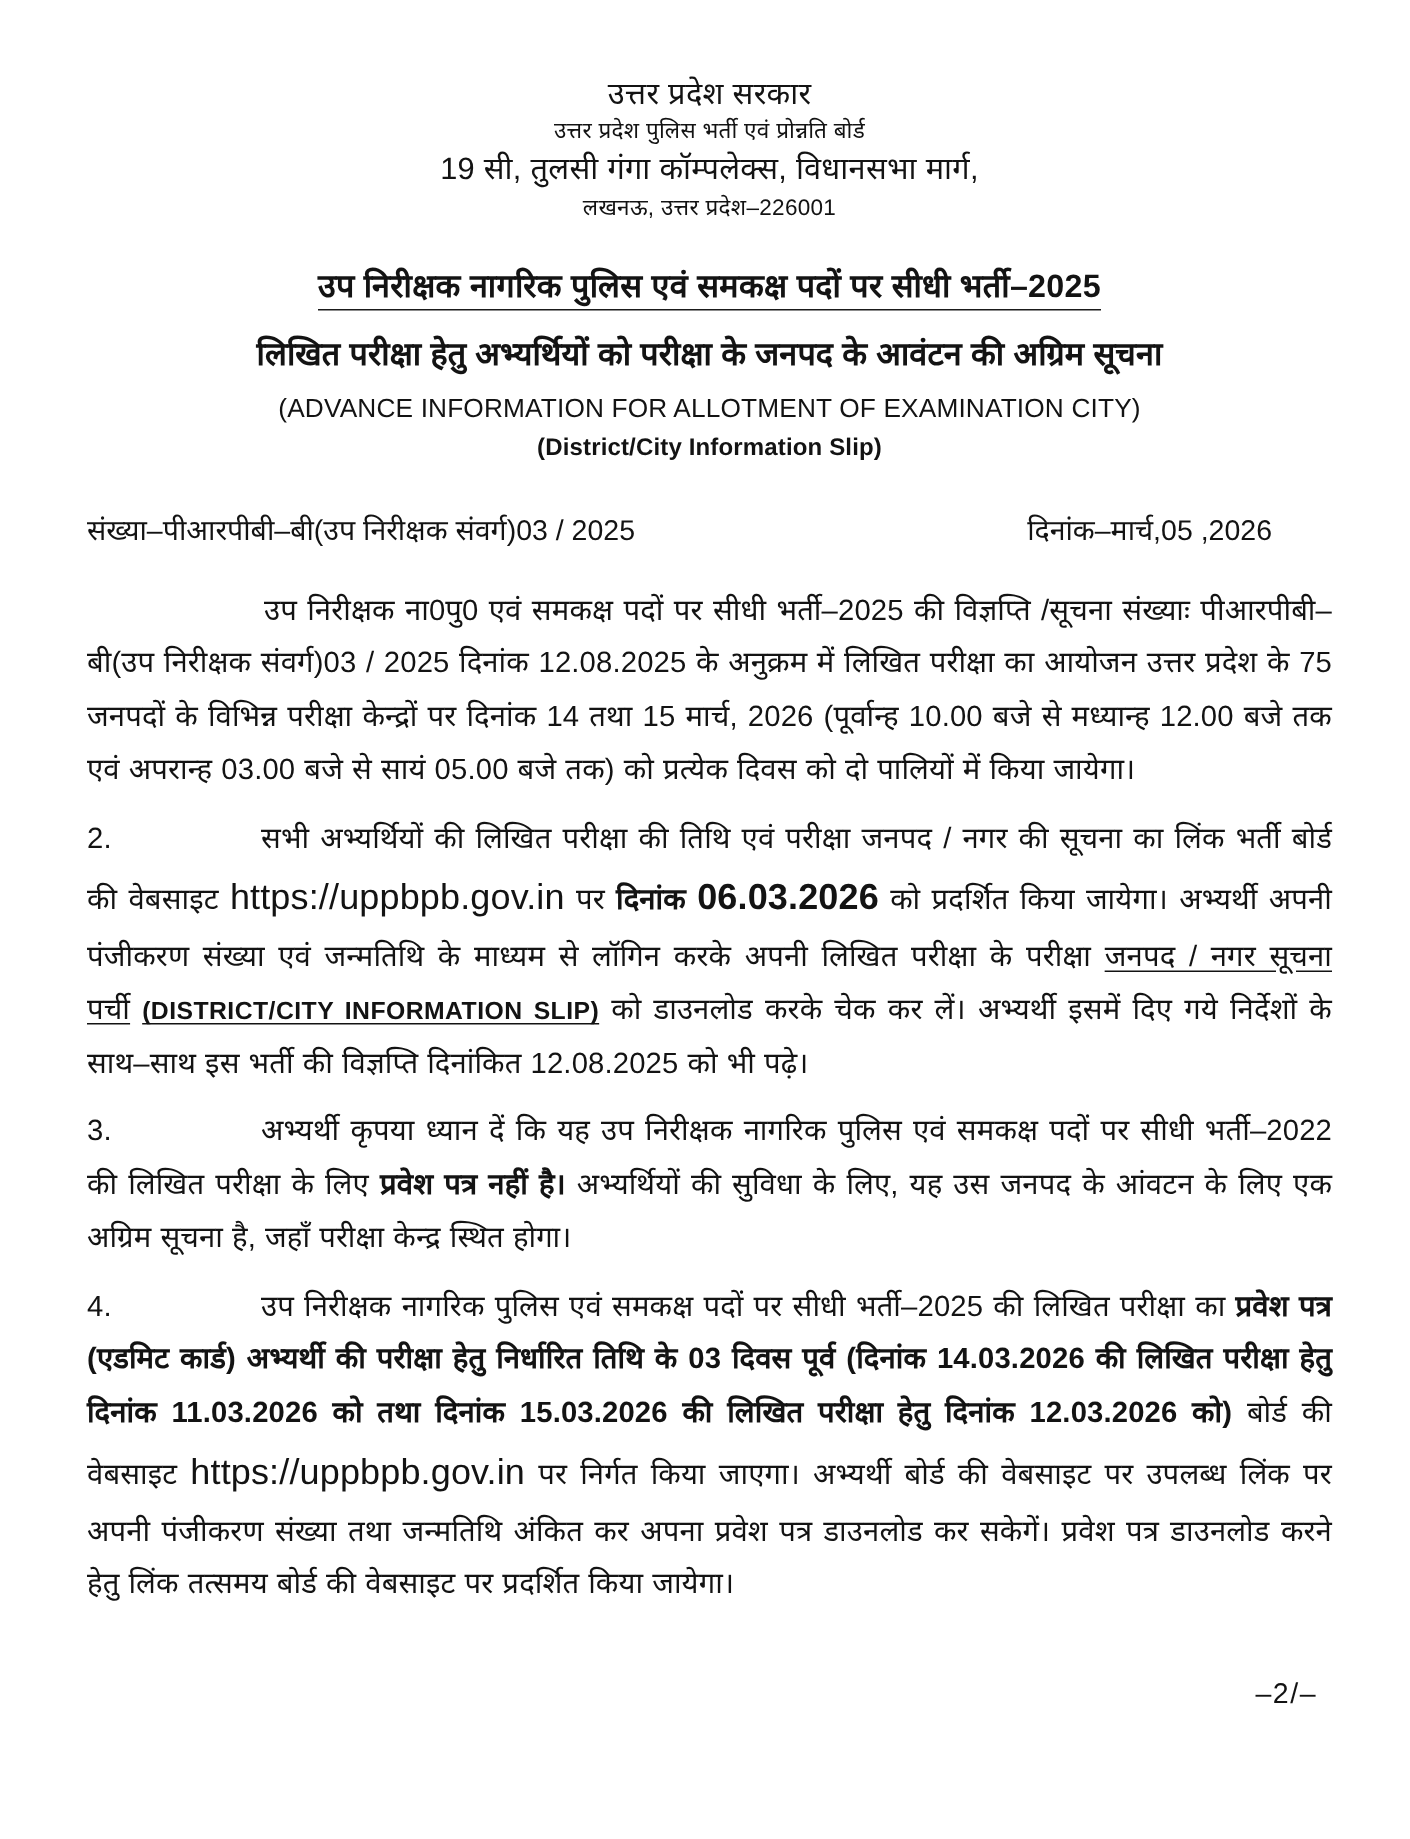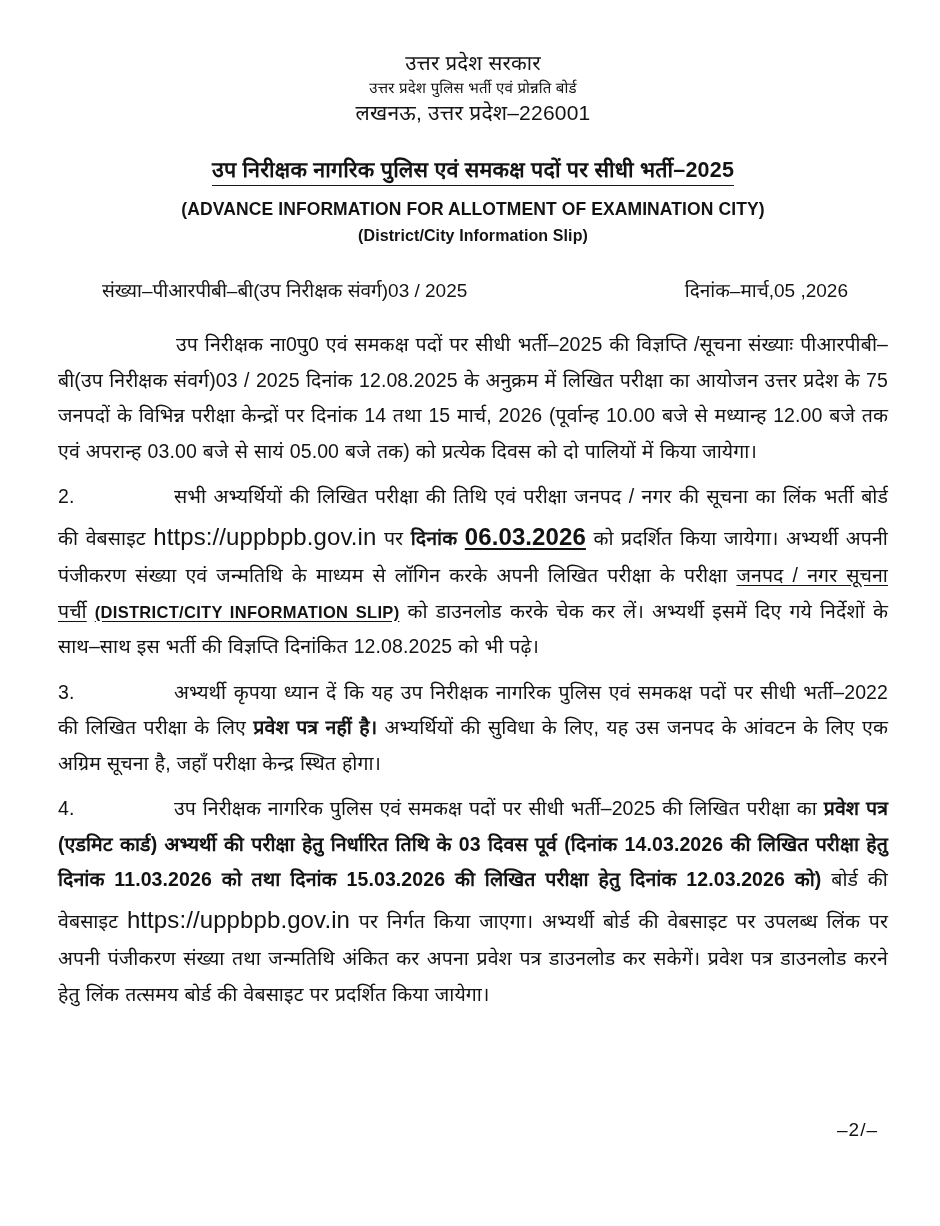--- a/index.html
+++ b/index.html
@@ -30,21 +30,21 @@
     line-height: 1.42;
   }
   .masthead .m-line {
     font-size: 20.5px;
     letter-spacing: .2px;
     white-space: nowrap;
   }
   .masthead .m-line.l1 { font-size: 20.5px; }
   .masthead .m-line.l2 { font-size: 15px; }
   .masthead .m-line.l3 { font-size: 20.5px; }
-  .masthead .m-line.l4 { font-size: 21px; }
+  .masthead .m-line.l4 { font-size: 15px; }
   .m-underline {
     display: inline-block;
     border-bottom: 1.4px solid #1a1a1a;
     padding-bottom: 1px;
     font-size: 20.5px;
     margin-top: 3px;
   }
 
   
   .title-block {
@@ -62,42 +62,41 @@
   }
   .title-sub {
     font-size: 21.5px;
     font-weight: 600;
     margin-top: 13px;
     letter-spacing: .1px;
     white-space: nowrap;
   }
   .title-en {
     font-size: 17.5px;
-    font-weight: 700;
+    font-weight: 400;
     margin-top: 13px;
     letter-spacing: .1px;
     white-space: nowrap;
   }
   .title-en2 {
     font-size: 16px;
     font-weight: 700;
     margin-top: 7px;
     letter-spacing: .1px;
   }
 
   
   .refrow {
     display: flex;
     justify-content: space-between;
     align-items: baseline;
     margin-top: 32px;
     font-size: 19px;
     padding-right: 28px;
     white-space: nowrap;
-    margin-left: 44px;
   }
   .refrow .ref-date { padding-right: 12px; }
 
   
   .body {
     margin-top: 24px;
   }
   p.para {
     font-size: 19.5px;
     line-height: 1.82;
@@ -108,21 +107,21 @@
     word-spacing: .5px;
   }
   p.para.first { text-indent: 118px; }
   p.para.numbered { position: relative; }
   .pnum {
     display: inline-block;
     width: 116px;
   }
   .b { font-weight: 700; }
   .u { text-decoration: underline; text-underline-offset: 2.5px; }
-  .bu { font-weight: 700; text-decoration: underline; text-underline-offset: 2.5px; }
+  .bu { font-weight: 700; text-underline-offset: 2.5px; }
   .smallcaps-en {
     font-weight: 700;
     font-size: 16.5px;
     letter-spacing: .3px;
   }
   .lat { font-size: 24px; }
 
   
   .footer {
     position: absolute;
@@ -133,25 +132,27 @@
   }
 </style>
 </head>
 <body>
 
 <div class="page">
 
   <div class="masthead">
     <div class="m-line l1">उत्तर प्रदेश सरकार</div>
     <div class="m-line l2">उत्तर प्रदेश पुलिस भर्ती एवं प्रोन्नति बोर्ड</div>
+    <div class="m-line l3">19 सी, तुलसी गंगा कॉम्पलेक्स, विधानसभा मार्ग,</div>
     <div class="m-line l4">लखनऊ, उत्तर प्रदेश–226001</div>
   </div>
 
   <div class="title-block">
     <div><span class="title-main">उप निरीक्षक नागरिक पुलिस एवं समकक्ष पदों पर सीधी भर्ती–2025</span></div>
+    <div class="title-sub">लिखित परीक्षा हेतु अभ्यर्थियों को परीक्षा के जनपद के आवंटन की अग्रिम सूचना</div>
     <div class="title-en">(ADVANCE INFORMATION FOR  ALLOTMENT OF EXAMINATION CITY)</div>
     <div class="title-en2">(District/City Information Slip)</div>
   </div>
 
   <div class="refrow">
     <span>संख्या–पीआरपीबी–बी(उप निरीक्षक संवर्ग)03 / 2025</span>
     <span class="ref-date">दिनांक–मार्च,05 ,2026</span>
   </div>
 
   <div class="body">

